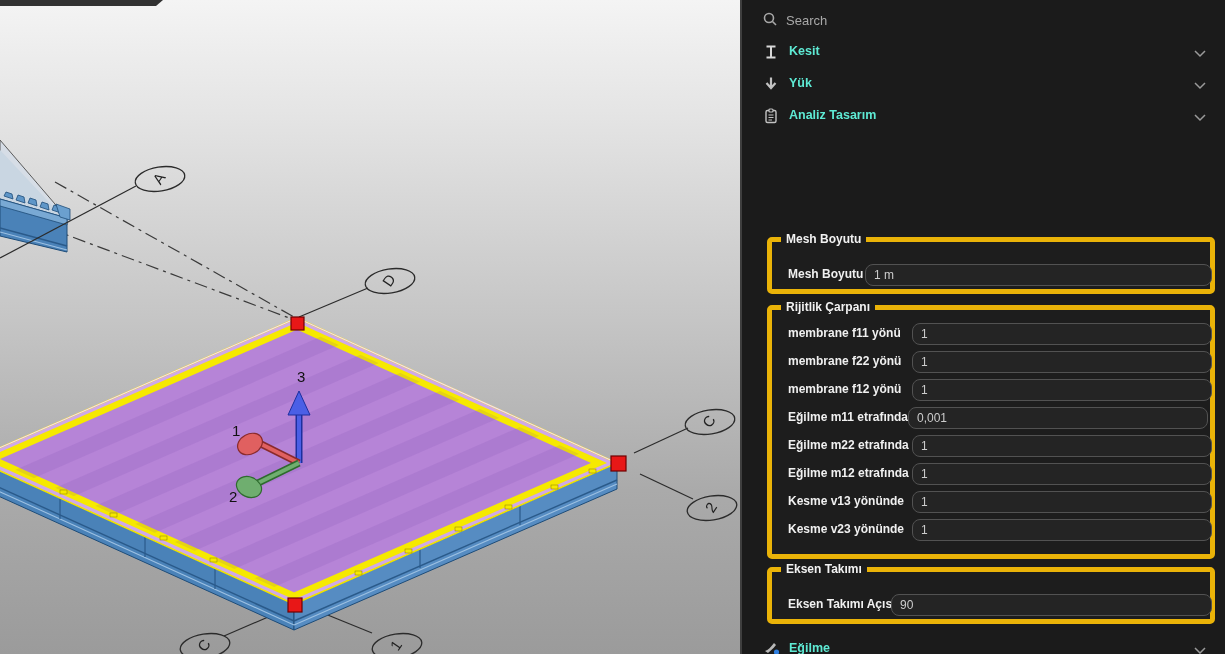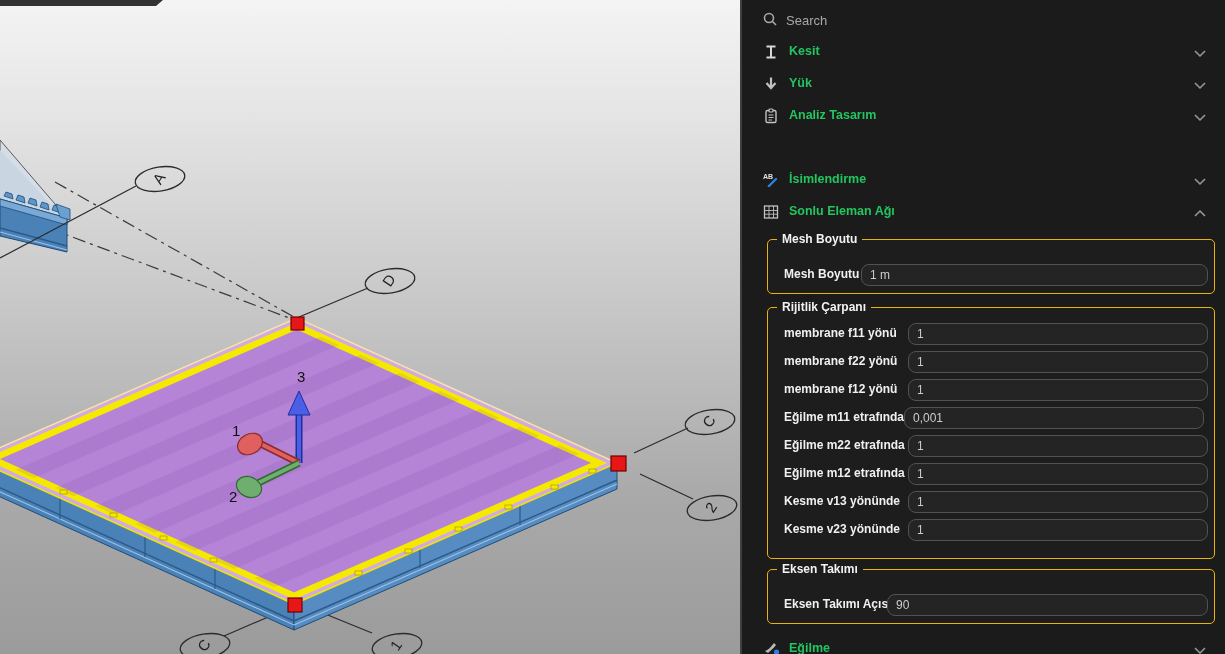--- a/index.html
+++ b/index.html
@@ -17,24 +17,24 @@
     background:#1b1b1b; color:#e6e6e6; border-left:2px solid #3f3f3f; }
   .search-row { position:absolute; left:0; top:6px; width:100%; height:28px; }
   .search-row .icon { position:absolute; left:20px; top:5px; }
   .search-input { position:absolute; left:44px; top:2px; width:380px; height:24px;
     background:transparent; border:none; outline:none; color:#cfcfcf; font-size:13px;
     font-family:"Liberation Sans", sans-serif; }
   .search-input::placeholder { color:#a8a8a8; opacity:1; }
 
   .acc-row { position:absolute; left:0; width:100%; height:30px; cursor:pointer; }
   .acc-row .icon { position:absolute; left:21px; top:7px; width:16px; height:16px; }
-  .acc-label { position:absolute; left:47px; top:7px; font-size:12.5px; font-weight:bold; color:#22c55e; }
+  .acc-label { position:absolute; left:47px; top:7px; font-size:12.5px; font-weight:bold; color:#5eead4; }
   .chev { position:absolute; right:18px; top:9px; }
 
-  fieldset.group { position:absolute; left:25px; width:448px; border:1px solid #eab308;
+  fieldset.group { position:absolute; left:25px; width:448px; border:5px solid #eab308;
     border-radius:5px; background:#1d1d1d; }
   fieldset.group legend { margin-left:9px; padding:0 5px; font-size:12px; font-weight:bold; color:#f2f2f2; }
   .f-row { position:absolute; left:0; width:100%; height:22px; }
   .f-label { position:absolute; left:16px; top:3px; font-size:12px; font-weight:bold; color:#f0f0f0; white-space:nowrap; }
   .f-input { position:absolute; height:22px; background:#242424; border:1px solid #525252;
     border-radius:8px; color:#cccccc; font-size:12px; padding:0 8px;
     font-family:"Liberation Sans", sans-serif; outline:none; }
 </style>
 </head>
 <body>
@@ -227,50 +227,21 @@
       </span>
       <span class="acc-label">Analiz Tasarım</span>
       <span class="chev">
         <svg width="14" height="12">
             <polyline points="2,3 7,8 12,3" fill="none" stroke="#9a9a9a" stroke-width="1.5"></polyline>
           </svg>
       </span>
     </div>
 
 
-    <div class="acc-row" style="top:165px">
-      <span class="icon">
-        <svg width="18" height="16">
-            <text x="0" y="7" font-size="7" font-weight="bold" fill="#e0e0e0" font-family="Liberation Sans, sans-serif">AB</text>
-            <path d="M6 14L13 7" stroke="#2f7fe0" stroke-width="2.4" stroke-linecap="round"></path>
-            <path d="M4.5 15l2.2-0.8-1.5-1.4z" fill="#2f7fe0"></path>
-          </svg>
-      </span>
-      <span class="acc-label">İsimlendirme</span>
-      <span class="chev">
-        <svg width="14" height="12">
-            <polyline points="2,3 7,8 12,3" fill="none" stroke="#9a9a9a" stroke-width="1.5"></polyline>
-          </svg>
-      </span>
-    </div>
-
-    <div class="acc-row" style="top:197px">
-      <span class="icon">
-        <svg width="16" height="16">
-            <rect x="1.5" y="2" width="13" height="12" fill="none" stroke="#c2c2c2" stroke-width="1.3"></rect>
-            <path d="M6 2v12M10.5 2v5.5M10.5 7.5v6.5M1.5 6.5h13M1.5 10.2h8M9.5 10.2h5" stroke="#c2c2c2" stroke-width="0.9" fill="none"></path>
-          </svg>
-      </span>
-      <span class="acc-label">Sonlu Eleman Ağı</span>
-      <span class="chev">
-        <svg width="14" height="12">
-            <polyline points="2,8 7,3 12,8" fill="none" stroke="#9a9a9a" stroke-width="1.5"></polyline>
-          </svg>
-      </span>
-    </div>
+
 
     <fieldset class="group" style="top:232px; height:62px">
       <legend>Mesh Boyutu</legend>
       <div class="f-row" style="top:18px">
         <span class="f-label">Mesh Boyutu</span>
         <input class="f-input" style="left: 93px; width: 347px;" value="1 m">
       </div>
     </fieldset>
 
     <fieldset class="group" style="top:300px; height:259px">

